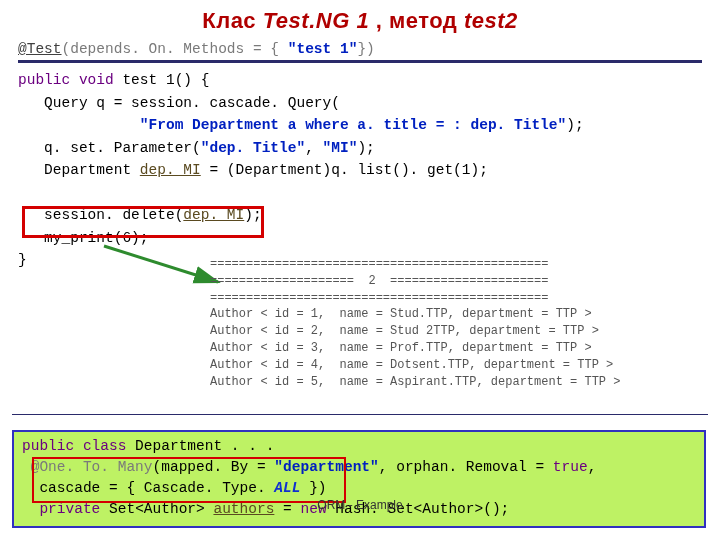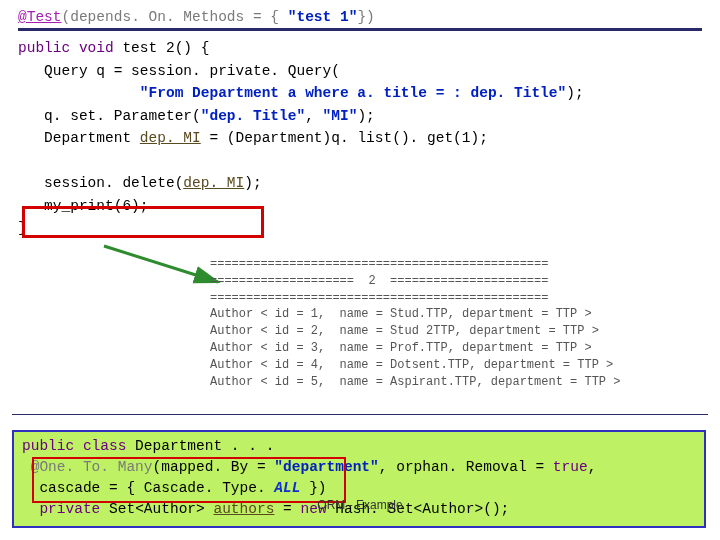--- a/index.html
+++ b/index.html
@@ -34,21 +34,21 @@
   }
   .code {
     font-family: "Courier New", monospace;
     font-size: 14.5px;
     line-height: 1.55;
     white-space: pre;
     position: relative;
   }
   .kw   { color: #6b0080; font-weight: normal; }
   .str  { color: #0020c0; font-weight: bold; }     
-  .ann  { color: #a21caf; text-decoration: underline; }
+  .ann  { color: #404040; text-decoration: underline; }
   .grey { color: #7a7a7a; }
   .var  { color: #5a4a20; text-decoration: underline; }                        
   .const{ color: #1030d0; font-style: italic; font-weight: bold; }
 
   .redbox {
     position: absolute;
     border: 3px solid #d40000;
     pointer-events: none;
   }
   #box-delete { left: 22px; top: 206px; width: 236px; height: 26px; }
@@ -108,25 +108,28 @@
     text-align: center;
     font-size: 12px;
     color: #333;
   }
 </style>
 </head>
 <body>
 
 <div class="slide">
 
+  <div class="title">
+    <span>Клас </span><span class="it">Test.NG 1</span><span> ,  метод </span><span class="it">test2</span>
+  </div>
 
   <div class="code"><span class="ann">@Test</span><span class="grey">(depends. On. Methods = { </span><span class="str">"test 1"</span><span class="grey">})</span></div>
   <hr class="hr">
-  <div class="code"><span class="kw">public void</span><span> test 2() {</span>
-<span>   Query q = session. private. Query(</span>
+  <div class="code"><span class="kw">public void</span><span> test 1() {</span>
+<span>   Query q = session. cascade. Query(</span>
 <span>              </span><span class="str">"From Department a where a. title = : dep. Title"</span><span>);</span>
 <span>   q. set. Parameter(</span><span class="str">"dep. Title"</span><span>, </span><span class="str">"MI"</span><span>);</span>
 <span>   Department </span><span class="var">dep. MI</span><span> = (Department)q. list(). get(1);</span>
 
 <span>   session. delete(</span><span class="var">dep. MI</span><span>);</span>
 <span>   my_print(6);</span>
 <span>}</span></div>
 
   <div id="box-delete" class="redbox"></div>
 

